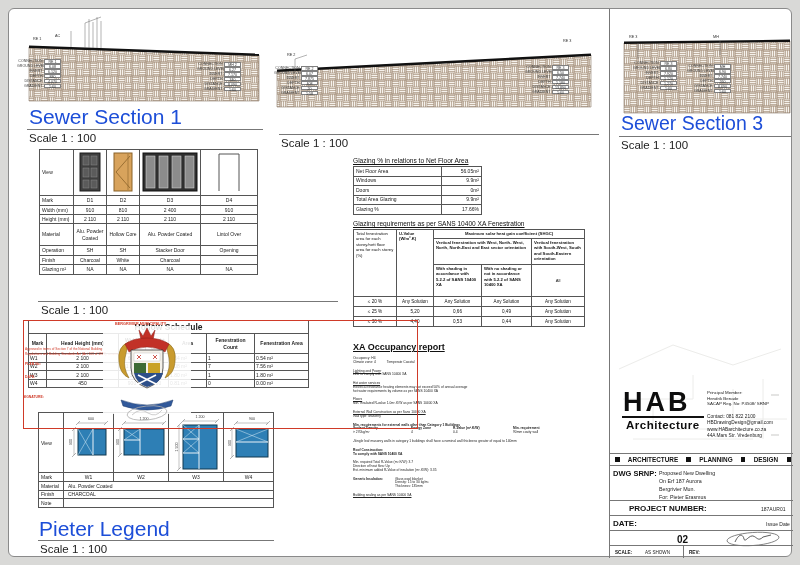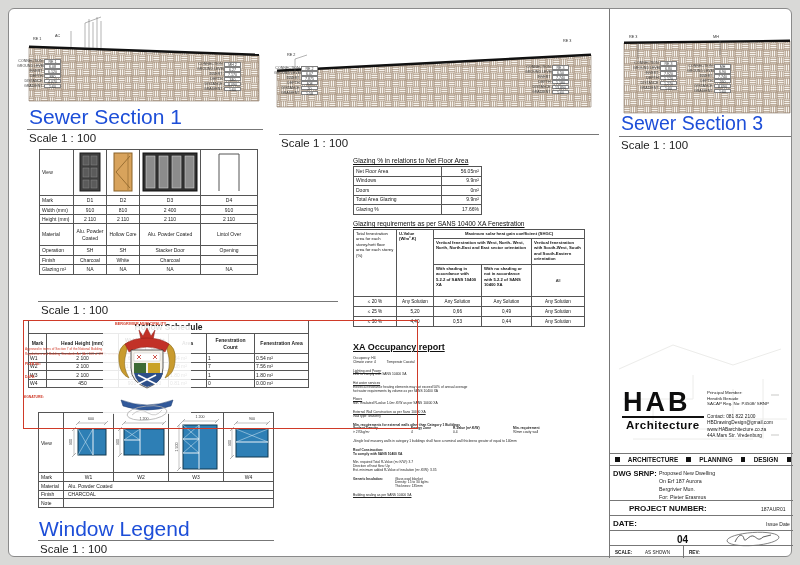--- a/index.html
+++ b/index.html
@@ -552,21 +552,21 @@
     <tr style="height:8.5px">
           <td class="lbl">Finish</td>
       <td class="la" colspan="4" style="padding-left:4px;">CHARCOAL</td>
         </tr>
     <tr style="height:8.5px">
           <td class="lbl">Note</td>
       <td class="la" colspan="4"></td>
         </tr>
   </tbody>
     </table>
-  <div class="abs t-title" style="left:30px;top:508px;">Window Legend</div>
+  <div class="abs t-title" style="left:30px;top:508px;">Pieter Legend</div>
   <div class="rule" style="left:29px;top:531px;width:236px;"></div>
   <div class="abs t-scale" style="left:31px;top:534px;">Scale  1 : 100</div>
 
   <div class="abs mini-hd" style="left:344px;top:148px;">Glazing % in relations to Net Floor Area</div>
   <table class="flat abs" style="left:344px;top:157px;width:128px;">
     <colgroup>
         <col style="width:88px">
         <col style="width:40px">
       </colgroup>
     <tbody>
@@ -740,21 +740,21 @@
     <div>Bergrivier Mun.</div>
     <div>For: Pieter Erasmus</div>
   </div>
   <div class="rule" style="left:600px;top:491px;width:184px;"></div>
   <div class="abs tb-label2" style="left:604px;top:495px;margin-left:16px;">PROJECT NUMBER:</div>
   <div class="abs tb-small" style="left:752px;top:497px;">187AUR01</div>
   <div class="rule" style="left:600px;top:506px;width:184px;"></div>
   <div class="abs tb-label2" style="left:604px;top:510px;">DATE:</div>
   <div class="abs tb-small" style="left:757px;top:512px;">Issue Date</div>
   <div class="rule" style="left:600px;top:521px;width:184px;"></div>
-  <div class="abs" id="sheetno" style="left:668px;top:525px;">04</div>
+  <div class="abs" id="sheetno" style="left:668px;top:525px;">02</div>
   <svg class="abs" style="left:716px;top:522px;" width="58" height="16" viewBox="0 0 58 16">
     <ellipse cx="28" cy="8" rx="26" ry="6.5" fill="none" stroke="#555" stroke-width="0.7" transform="rotate(-4 28 8)"></ellipse>
     <path d="M10 11 C14 2 18 3 19 8 C20 12 24 4 28 5 C32 6 33 11 38 6 L46 4" fill="none" stroke="#333" stroke-width="0.8"></path>
   </svg>
   <div class="rule" style="left:600px;top:536px;width:184px;"></div>
   <div class="abs sc-lab" style="left:606px;top:541px;">SCALE:</div>
   <div class="abs sc-val" style="left:636px;top:541px;">AS SHOWN</div>
   <div class="vrule" style="left:674px;top:536px;height:13px;"></div>
   <div class="abs sc-lab" style="left:680px;top:541px;">REV:</div>
 

